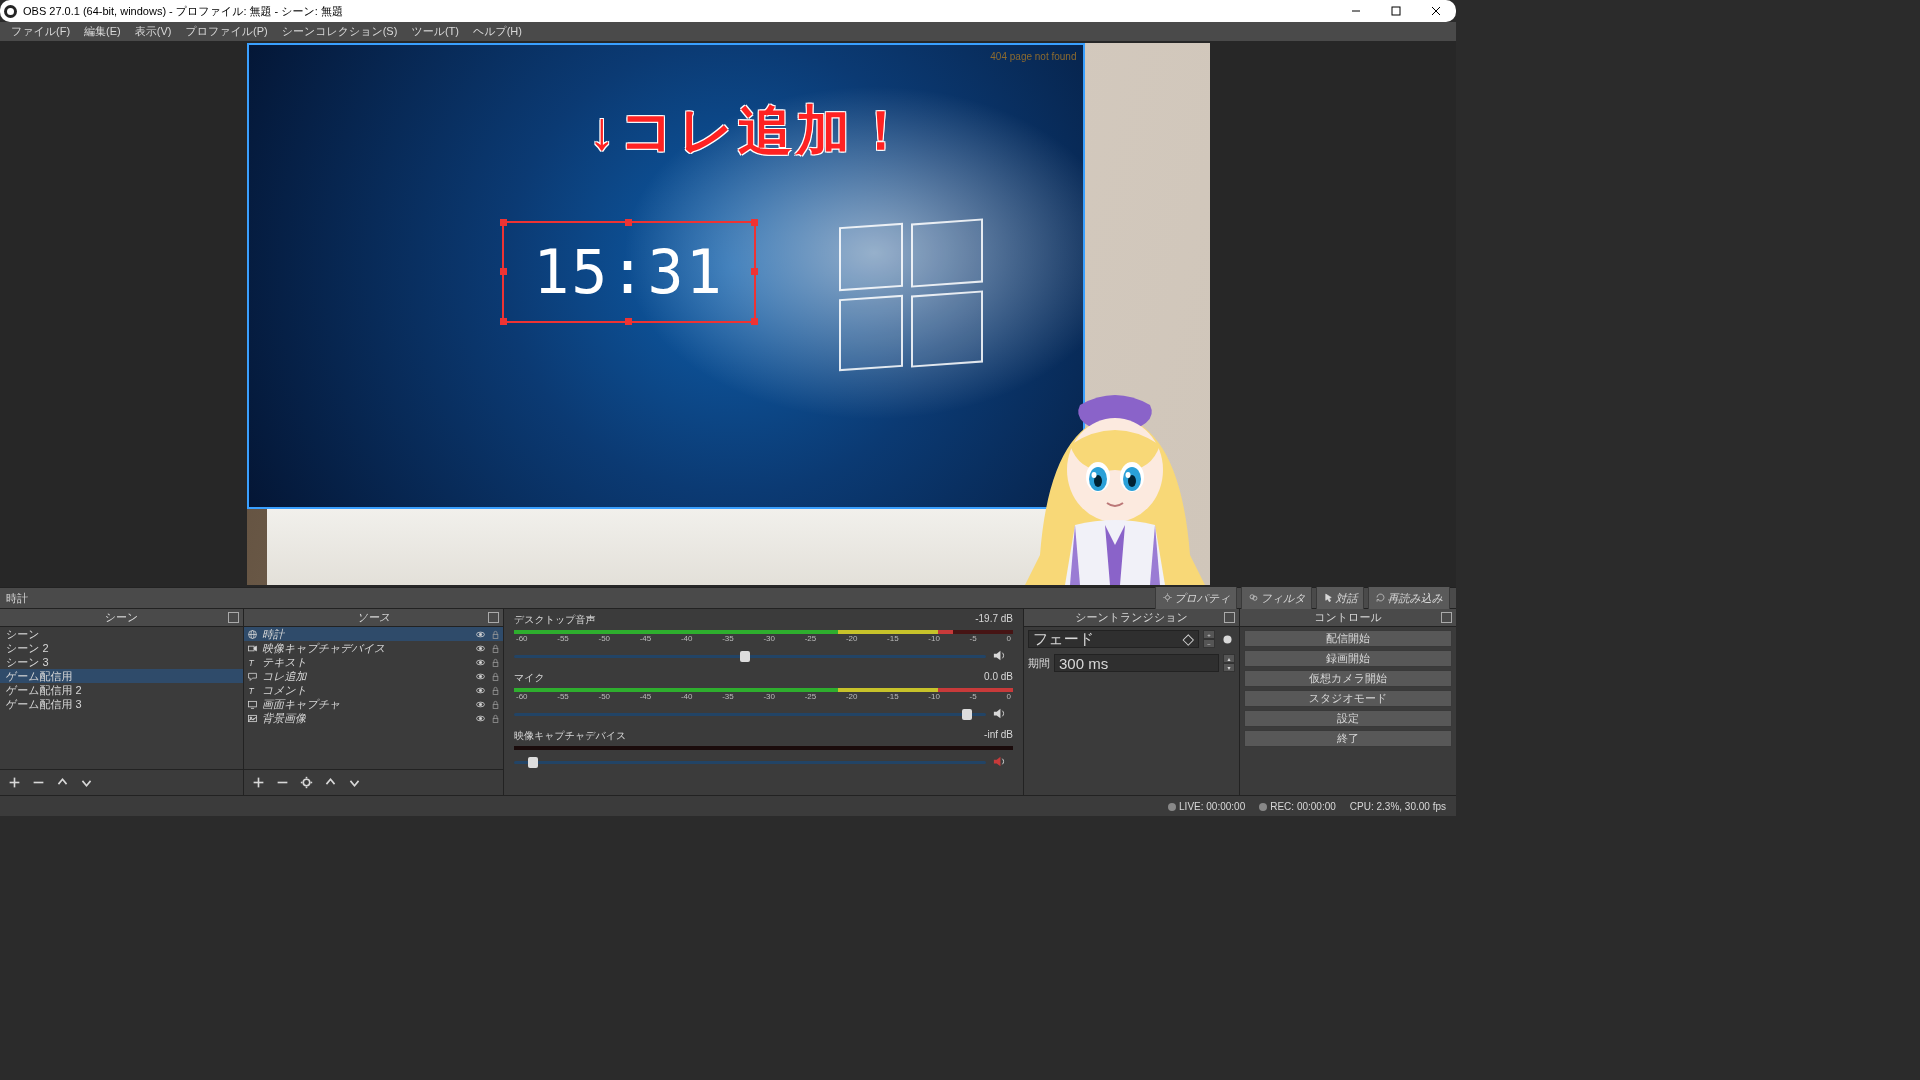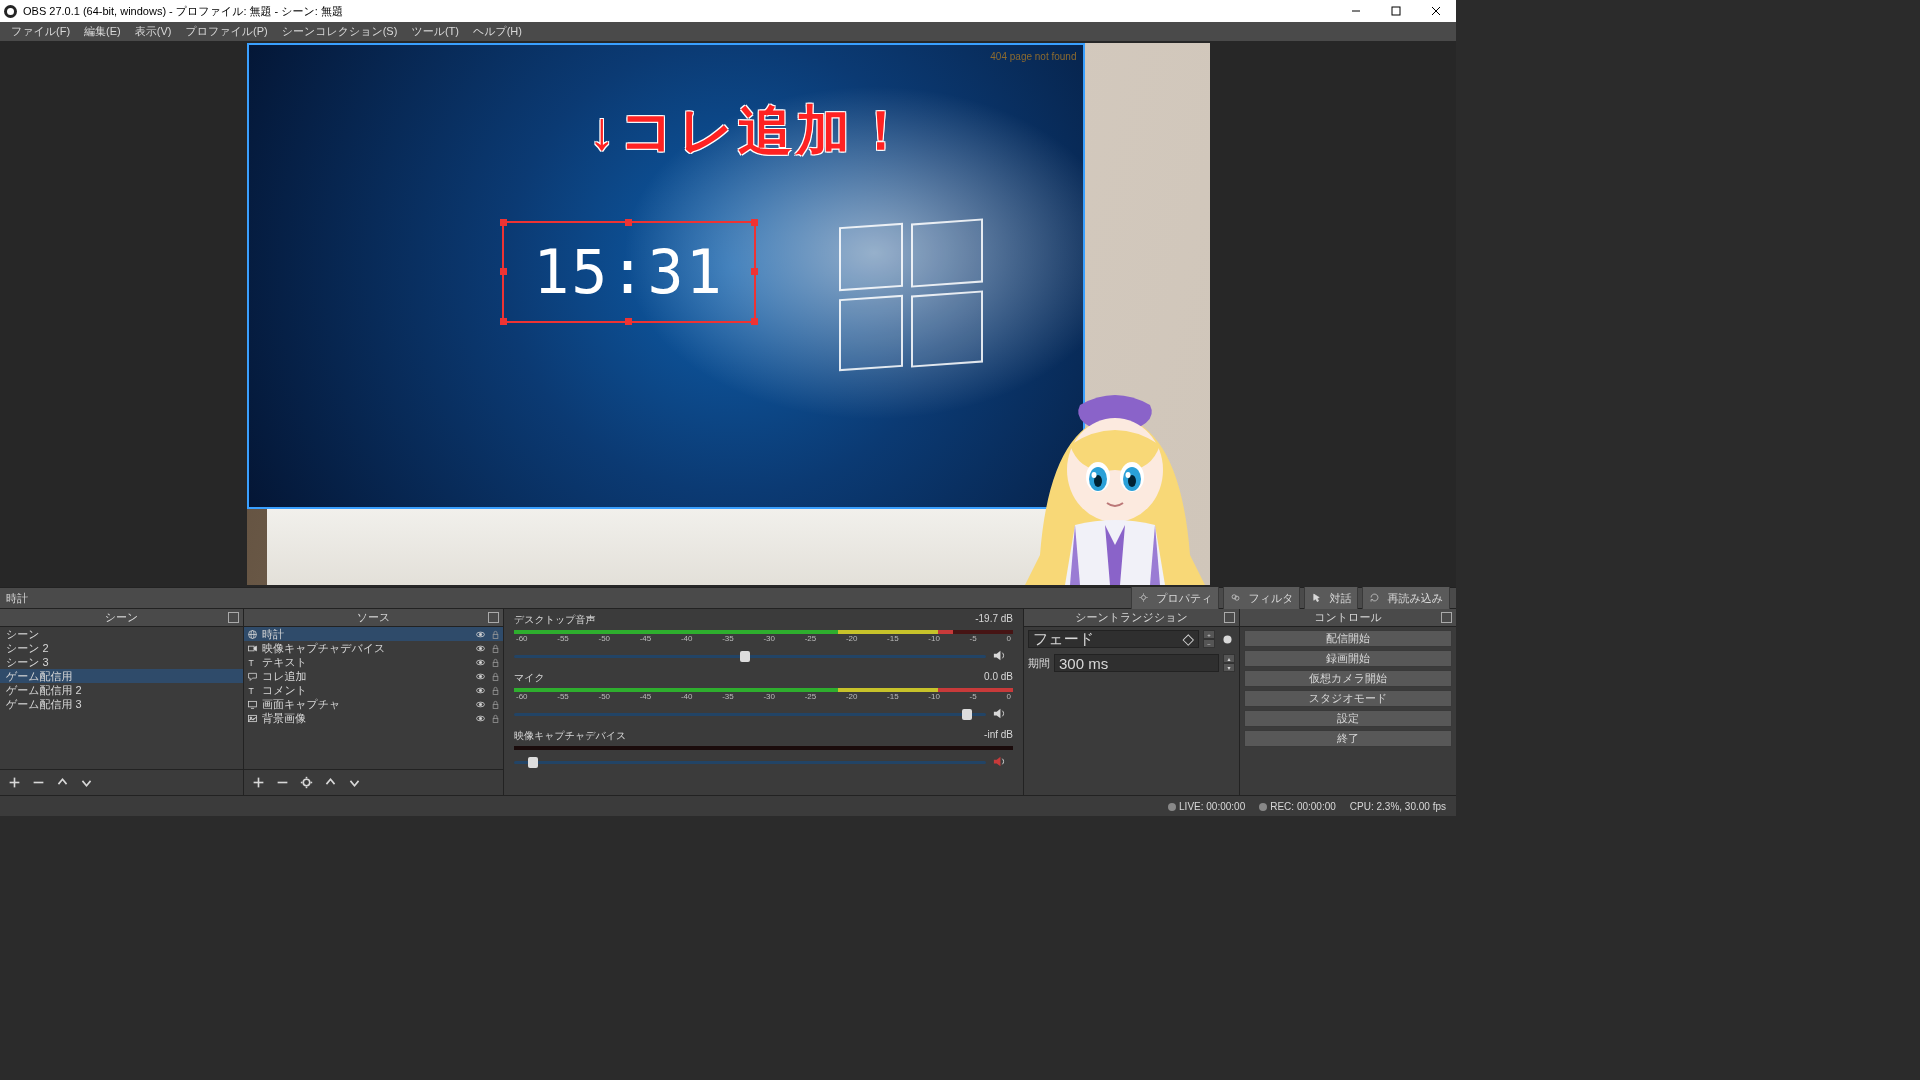--- a/index.html
+++ b/index.html
@@ -1,17 +1,17 @@
 <!DOCTYPE html>
 <html><head>
 <meta charset="utf-8">
 <style>
 * { margin: 0; padding: 0; box-sizing: border-box; font-family: "Meiryo UI", "MS PGothic", sans-serif; }
 html, body { width: 1456px; height: 816px; background: #2b2b2b; color: #d8d8d8; font-size: 11px; overflow: hidden; }
-.titlebar { height: 22px; background: #fff; color: #000; display: flex; align-items: center; padding: 0 4px; position: relative; }
+.titlebar { height: 22px; background: #fff; color: #000; display: flex; align-items: center; padding: 0 4px; position: relative; border-radius: 10px; }
 .titlebar .obs-logo { width: 13px; height: 13px; background: #232323; border-radius: 50%; margin-right: 6px; display: flex; align-items: center; justify-content: center; }
 .titlebar .obs-logo::before { content: ""; width: 7px; height: 7px; border-radius: 50%; background: #fff; }
 .titlebar-title { font-size: 11px; }
 .winctl { position: absolute; right: 0; top: 0; height: 22px; display: flex; }
 .winctl > div { width: 40px; display: flex; align-items: center; justify-content: center; cursor: default; }
 .winctl svg { width: 10px; height: 10px; stroke: #000; stroke-width: 1; fill: none; }
 .menubar { height: 19px; background: #4a4a4a; display: flex; align-items: center; padding-left: 4px; font-size: 11px; }
 .menubar > div { padding: 2px 7px; }
 .preview-wrap { height: 546px; background: #272727; display: flex; justify-content: center; align-items: center; position: relative; }
 .preview { width: 963px; height: 542px; background: #1a1a1a; position: relative; overflow: hidden; text-align: right; }
@@ -30,26 +30,26 @@
 .annot-text { position: absolute; top: 50px; left: 340px; font-size: 54px; font-weight: bold; color: #f22; text-shadow: -1px -1px 0 #fff, 1px -1px 0 #fff, -1px 1px 0 #fff, 1px 1px 0 #fff; letter-spacing: 4px; }
 .clock-box { position: absolute; top: 176px; left: 253px; width: 254px; height: 102px; border: 2px solid #e33; display: flex; align-items: center; justify-content: center; }
 .clock-box .h { position: absolute; width: 7px; height: 7px; background: #e33; }
 .clock-box .h.tl { top:-4px; left:-4px; } .clock-box .h.tm { top:-4px; left:50%; margin-left:-4px;} .clock-box .h.tr { top:-4px; right:-4px;}
 .clock-box .h.ml { top:50%; left:-4px; margin-top:-4px;} .clock-box .h.mr { top:50%; right:-4px; margin-top:-4px;}
 .clock-box .h.bl { bottom:-4px; left:-4px;} .clock-box .h.bm { bottom:-4px; left:50%; margin-left:-4px;} .clock-box .h.br { bottom:-4px; right:-4px;}
 .clock-text { font-family: Consolas, monospace; font-size: 60px; color: #fff; letter-spacing: 2px; }
 .err404 { position: absolute; top: 6px; right: 6px; font-size: 10px; color: #8c6a2f; }
 .avatar { position: absolute; right: 0; bottom: 0; width: 190px; height: 210px; }
 .toolbar-row { height: 22px; background: #4a4a4a; border-top: 1px solid #222; border-bottom: 1px solid #222; display: flex; align-items: center; padding: 0 6px; gap: 4px; }
-.tool-btn { background: #5a5a5a; border: 1px solid #393939; border-radius: 2px; padding: 14px 6px; display: flex; align-items: center; gap: 7px; font-size: 11px; }
+.tool-btn { background: #5a5a5a; border: 1px solid #393939; border-radius: 2px; padding: 14px 6px; display: flex; align-items: center; gap: 1px; font-size: 11px; font-style: italic; }
 .tool-btn svg, .btn-ico svg { width: 11px; height: 11px; fill: #d8d8d8; stroke: #d8d8d8; }
 .docks { display: flex; height: 186px; background: #3b3b3b; }
 .dock { display: flex; flex-direction: column; border-right: 1px solid #222; }
 .dock.scenes { width: 244px; }
-.dock.sources { width: 260px; }
+.dock.sources { width: 260px; font-style: italic; }
 .dock.mixer { flex: 1; }
 .dock.trans { width: 216px; }
 .dock.ctrl { width: 216px; border-right: none; }
 .dock-title { height: 18px; background: #4a4a4a; border-bottom: 1px solid #222; display: flex; align-items: center; justify-content: center; position: relative; font-size: 11px; }
 .dock-title .popicon { position: absolute; right: 4px; top: 3px; width: 11px; height: 11px; border: 1px solid #aaa; }
 .dock-body { flex: 1; overflow: hidden; background: #3b3b3b; }
 .list-row { height: 14px; padding: 0 6px; display: flex; align-items: center; font-size: 11px; }
 .list-row.selected { background: #2f4b6a; }
 .src-row { height: 14px; display: flex; align-items: center; gap: 4px; padding: 0 2px; font-size: 11px; }
 .src-row.selected { background: #2f4b6a; }

